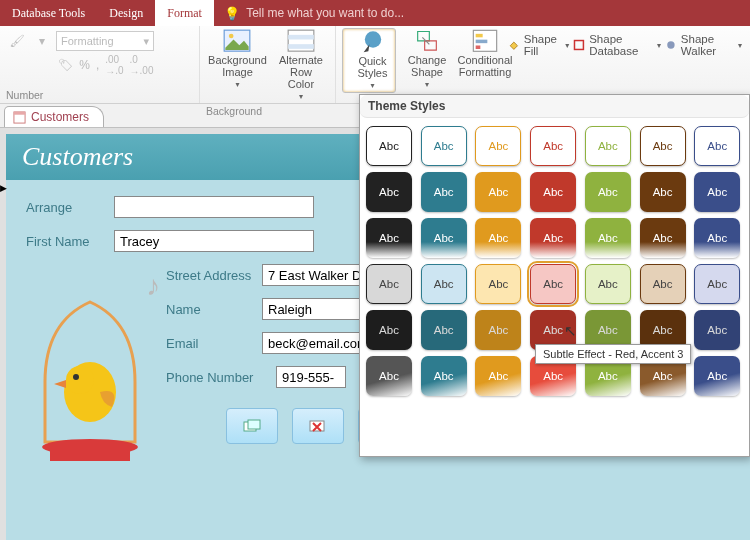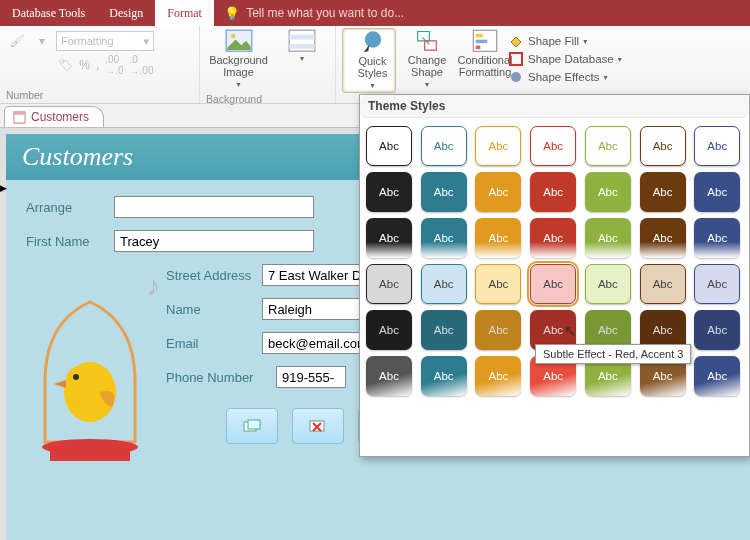--- a/index.html
+++ b/index.html
@@ -119,20 +119,22 @@
         <span class="drop-ar">▾</span>
       </div>
       <div class="big-btn">
         <div class="big-icon">
           <svg viewBox="0 0 24 20">
               <rect x="1" y="1" width="22" height="18" fill="#fff" stroke="#999"></rect>
               <rect x="1" y="5" width="22" height="4" fill="#d8e6f5"></rect>
               <rect x="1" y="13" width="22" height="4" fill="#d8e6f5"></rect>
             </svg>
         </div>
+        <div class="lab" style="white-space:pre-line">Alternate
+Row Color</div>
         <span class="drop-ar">▾</span>
       </div>
     </div>
     <div class="group-label">Background</div>
   </div>
 
   <div class="group" style="width:164px; border-right:none">
     <div class="group-content">
       <div class="big-btn hl">
         <div class="big-icon">
@@ -167,40 +169,40 @@
             </svg>
         </div>
         <div class="lab" style="white-space:pre-line">Conditional
 Formatting</div>
       </div>
     </div>
     <div class="group-label">&nbsp;</div>
   </div>
 
   <div class="group" style="flex:1; border-right:none">
-    <div class="group-content" style="flex-direction:column; gap:0; padding-top:4px">
+    <div class="group-content" style="flex-direction:row; gap:0; padding-top:4px">
       <div class="shape-opt">
         <svg viewBox="0 0 16 16">
             <path d="M3 9 L8 4 L13 9 L8 14 Z" fill="#f2c94c" stroke="#a07010"></path>
           </svg>
         <span>Shape Fill</span>
           <span class="drop-ar">▾</span>
       </div>
       <div class="shape-opt">
         <svg viewBox="0 0 16 16">
             <rect x="2" y="2" width="12" height="12" fill="none" stroke="#c33" stroke-width="2"></rect>
           </svg>
         <span>Shape Database</span>
           <span class="drop-ar">▾</span>
       </div>
       <div class="shape-opt">
         <svg viewBox="0 0 16 16">
             <circle cx="8" cy="8" r="5" fill="#89b"></circle>
           </svg>
-        <span>Shape Effects</span>
+        <span>Shape Walker</span>
           <span class="drop-ar">▾</span>
       </div>
     </div>
     <div class="group-label">&nbsp;</div>
   </div>
 </div>
 
 <div class="doc-tabs">
   <div class="doc-tab">
     <svg viewBox="0 0 14 14">

